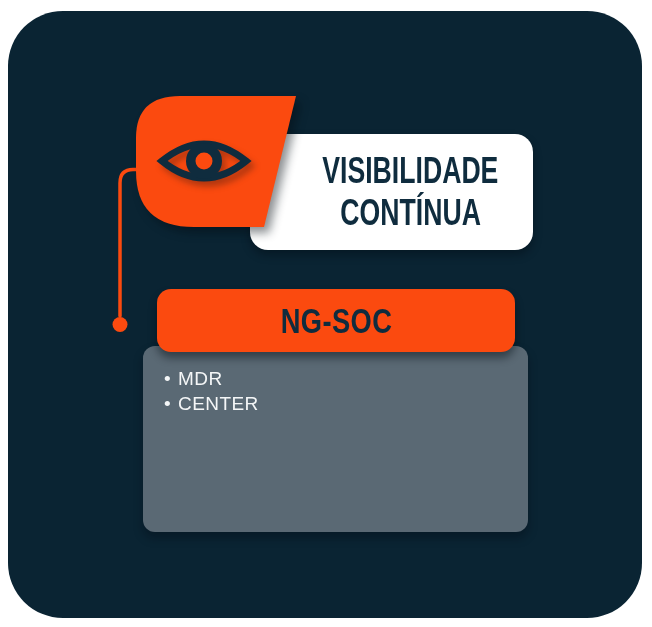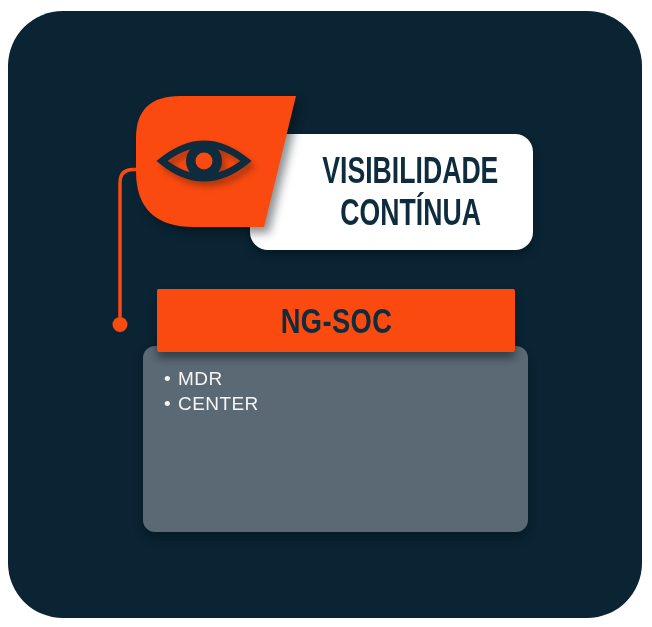--- a/index.html
+++ b/index.html
@@ -45,21 +45,21 @@
   .title-line{
     display:block;text-align:center;
     color:var(--ink);
     font-size:37px;font-weight:bold;line-height:42px;
     transform:scaleX(0.72);transform-origin:center;
     letter-spacing:0px;white-space:nowrap;
   }
   
   .ngsoc-banner{
     position:absolute;left:157px;top:289px;width:358px;height:63px;
-    background:var(--accent);border-radius:2px;
+    background:var(--accent);border-radius:14px;
     box-shadow:0 6px 9px rgba(2,10,18,0.45);
     display:flex;align-items:center;justify-content:center;
     z-index:3;
   }
   .ngsoc-label{
     color:var(--ink);font-size:35px;font-weight:bold;
     transform:scaleX(0.78);transform-origin:center;
     letter-spacing:0.5px;white-space:nowrap;
   }
   

